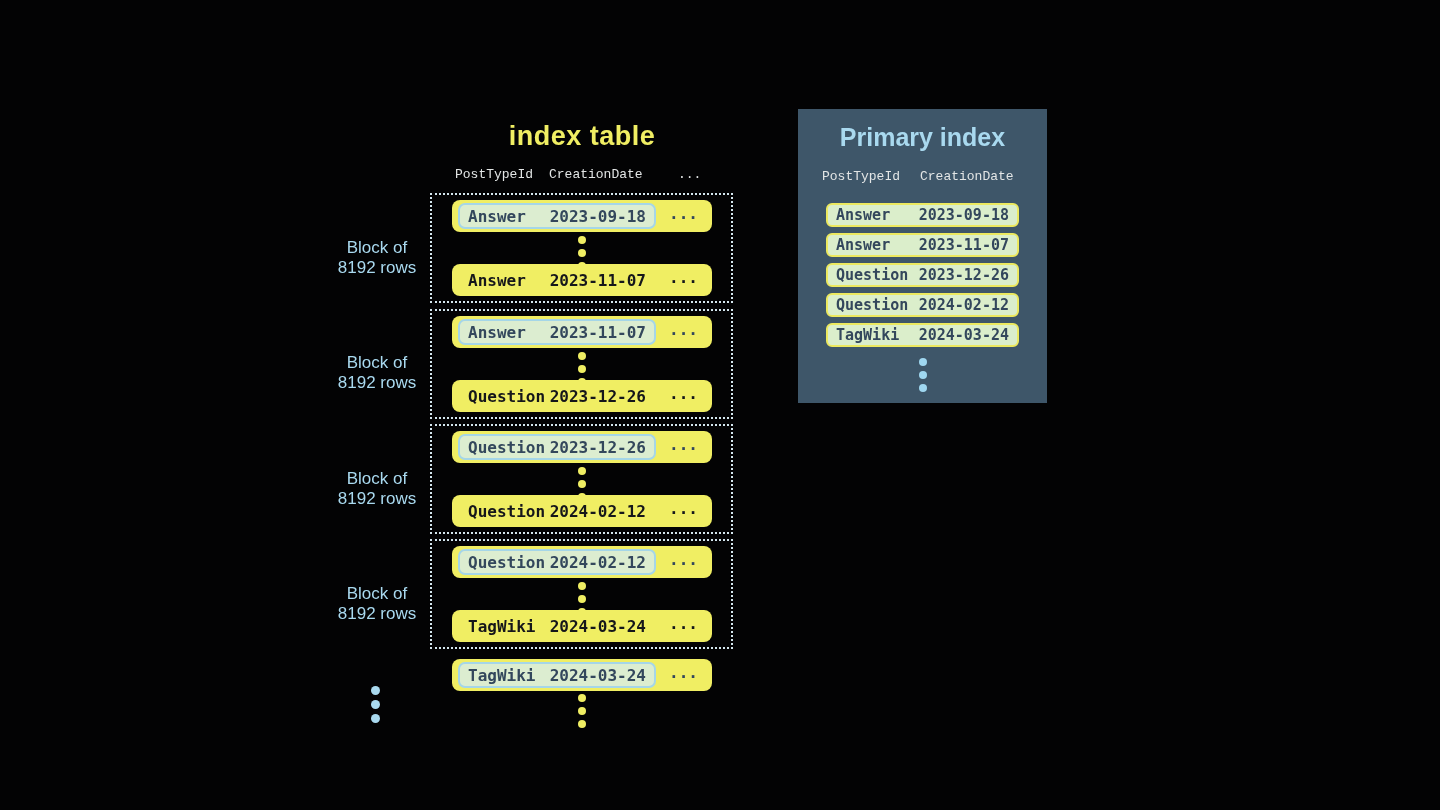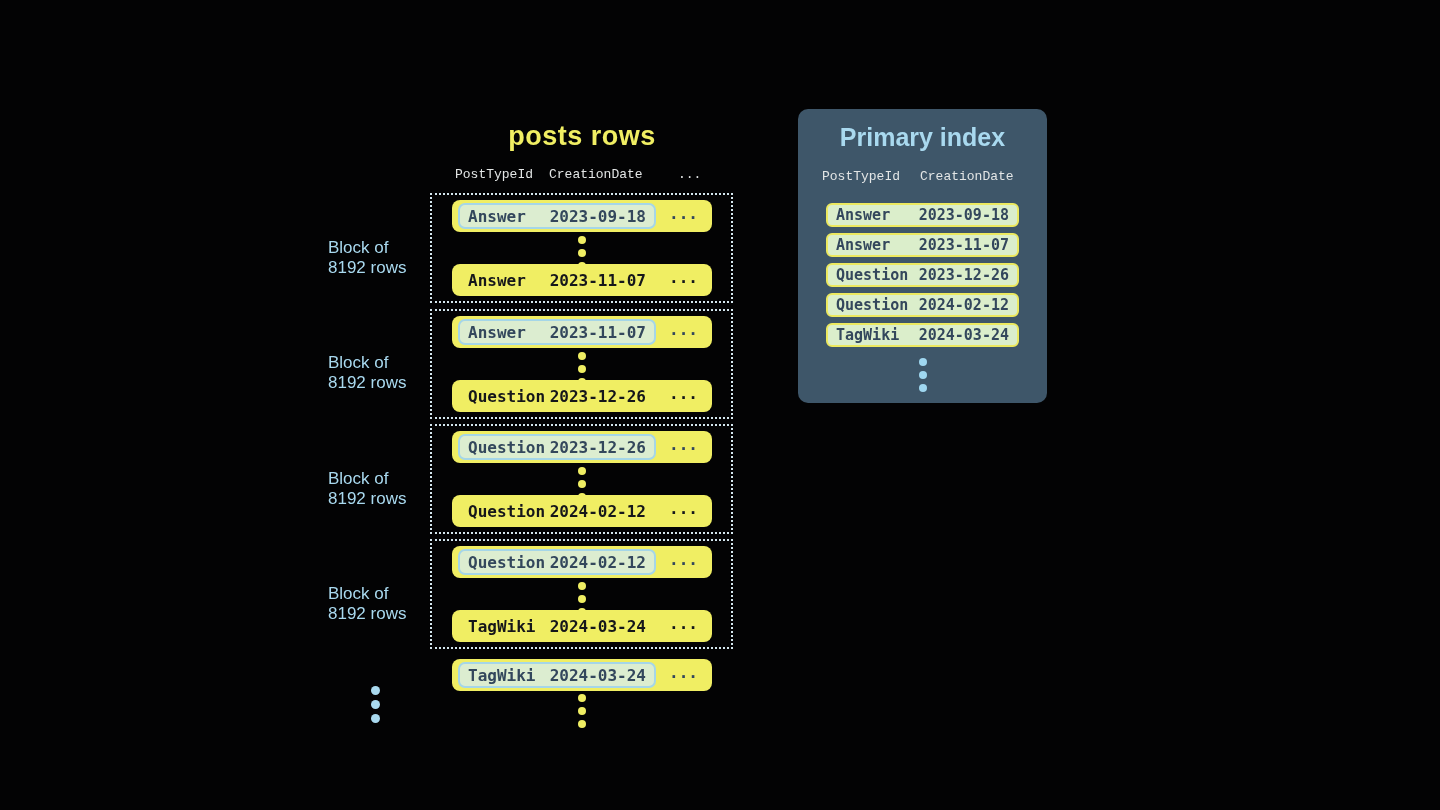--- a/index.html
+++ b/index.html
@@ -105,34 +105,35 @@
   .dots-in-block { left: 50%; top: 41px; transform: translateX(-50%); }
   .dots-in-block i { width: 8px; height: 8px; background: var(--yellow); }
   .dots-below-table { left: 578px; top: 694px; }
   .dots-below-table i { width: 8px; height: 8px; background: var(--yellow); }
   .dots-more-blocks { left: 371px; top: 686px; }
   .dots-more-blocks i { width: 9px; height: 9px; background: var(--light-blue); }
 
   .block-label {
     position: absolute;
     left: 328px; width: 98px;
+    text-align: center;
     font-size: 17px; line-height: 20px;
     color: var(--light-blue);
   }
   .label-1 { top: 238px; }
   .label-2 { top: 353px; }
   .label-3 { top: 469px; }
   .label-4 { top: 584px; }
 
   
   .index-panel {
     position: absolute;
     left: 798px; top: 109px; width: 249px; height: 294px;
     background: var(--panel-bg);
-    border-radius: 10px;
+    border-radius: 0;
   }
   .index-title {
     position: absolute;
     left: 0; top: 14px; width: 100%;
     text-align: center;
     font-size: 25px; font-weight: 600;
     color: var(--light-blue);
   }
   .index-header-type { position: absolute; left: 24px; top: 60px; }
   .index-header-date { position: absolute; left: 122px; top: 60px; }
@@ -153,21 +154,21 @@
     color: var(--dark-navy);
   }
   .dots-in-panel { left: 50%; top: 249px; transform: translateX(-50%); }
   .dots-in-panel i { width: 8px; height: 8px; background: var(--dot-blue); }
 </style>
 </head>
 <body>
 
 <div class="stage">
 
-  <div class="posts-title">posts rows</div>
+  <div class="posts-title">index table</div>
   <span class="col-header posts-header-type">PostTypeId</span>
   <span class="col-header posts-header-date">CreationDate</span>
   <span class="col-header posts-header-more">...</span>
 
   <div class="block block-1">
     <div class="row-pill row-first">
       <span class="cellwrap highlight">
         <span>Answer</span>
         <span>2023-09-18</span>
       </span>

